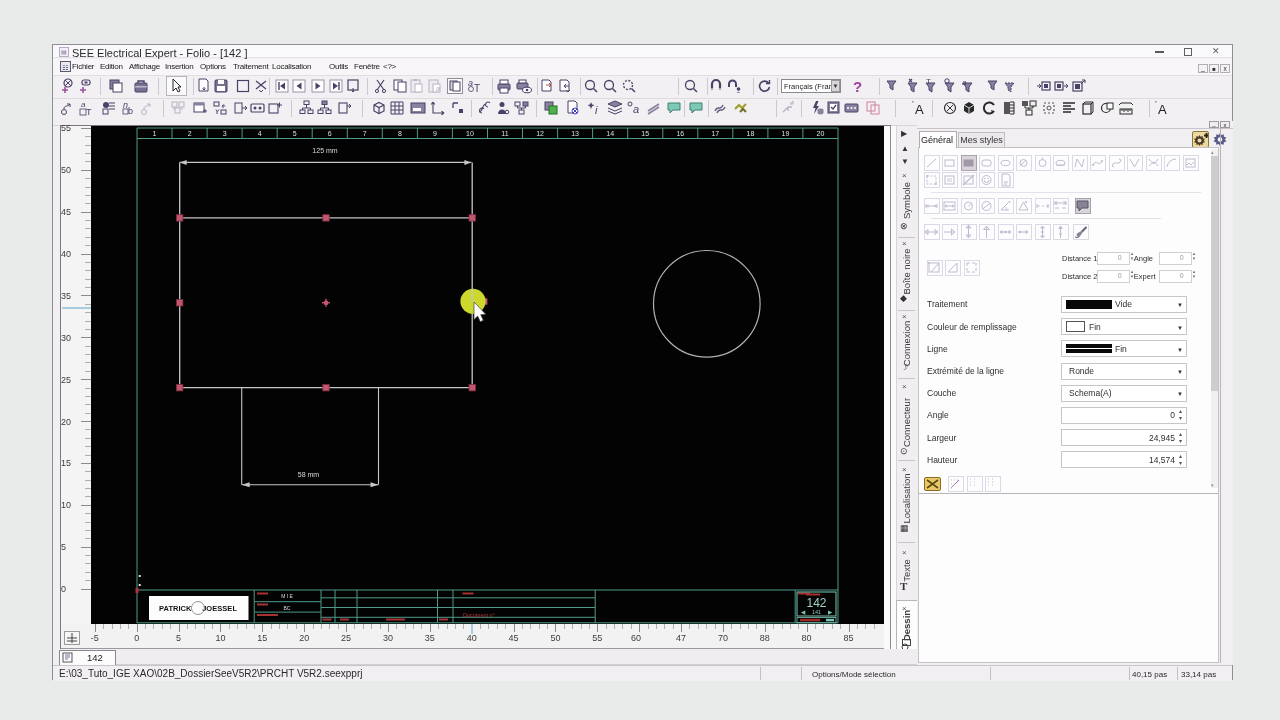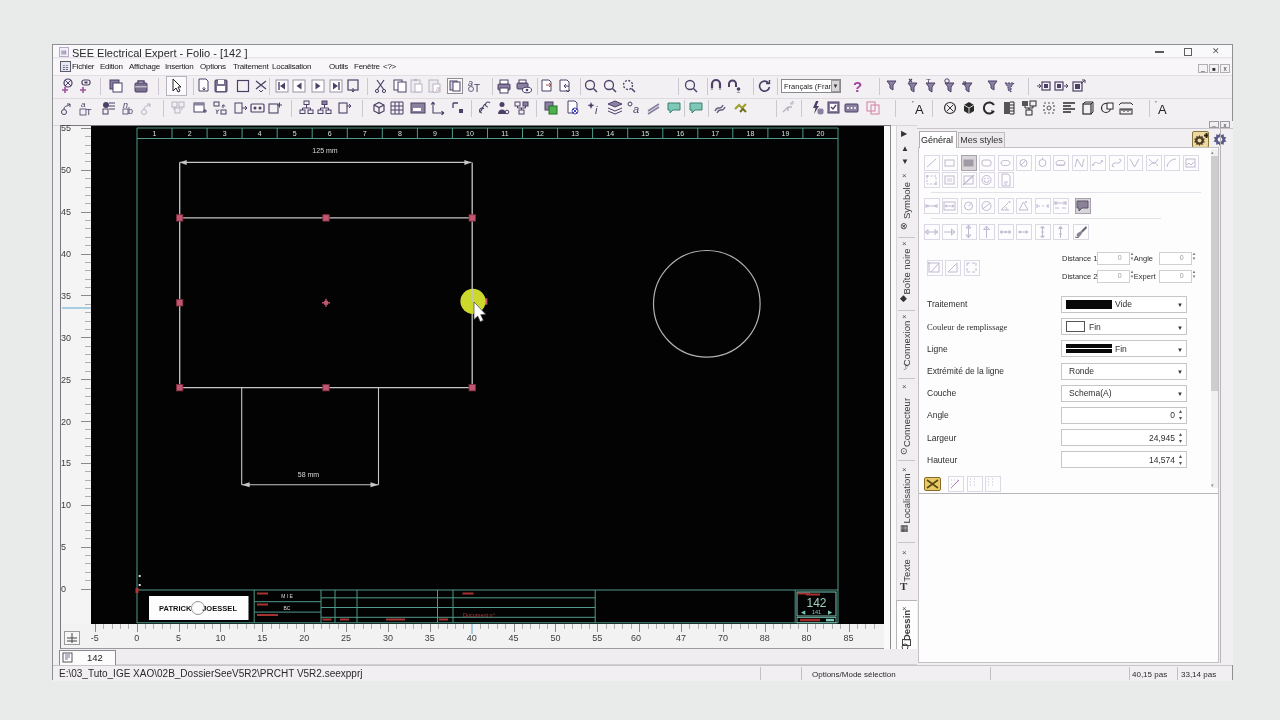--- a/index.html
+++ b/index.html
@@ -1041,21 +1041,21 @@
 <div class="abs" style="left:1077.7px;top:224px;font-size:5px;color:#777;line-height:5px;">▴<br>▾</div>
 <div class="abs" style="left:1080.8px;top:227px;font-size:7.5px;color:#2e2e2e;white-space:nowrap;">Expert</div>
 <div class="abs" style="left:1105.7px;top:225px;width:33px;height:13px;background:#fff;border:1px solid #d0d0d0;"></div>
 <div class="abs" style="left:1126.7px;top:227px;font-size:7px;color:#9a9a9a;">0</div>
 <div class="abs" style="left:1139.7px;top:224px;font-size:5px;color:#777;line-height:5px;">▴<br>▾</div>
 <div class="abs" style="left:874px;top:254.39999999999998px;font-size:8.5px;color:#2e2e2e;white-space:nowrap;">Traitement</div>
 <div class="dropd" style="top:250.89999999999998px;"></div>
 <div class="abs" style="left:1013px;top:254.89999999999998px;width:46px;height:9px;background:#080808;"></div>
 <div class="abs" style="left:1062px;top:254.39999999999998px;font-size:8.5px;color:#2e2e2e;white-space:nowrap;">Vide</div>
 <div class="abs" style="left:1124px;top:257.4px;font-size:6px;color:#333;">▼</div>
-<div class="abs" style="left:874px;top:276.6px;font-size:8.5px;color:#2e2e2e;white-space:nowrap;font-family:Liberation Serif, serif;">Couleur de remplissage</div>
+<div class="abs" style="left:874px;top:276.6px;font-size:8.5px;color:#2e2e2e;white-space:nowrap;">Couleur de remplissage</div>
 <div class="dropd" style="top:273.1px;"></div>
 <div class="abs" style="left:1013px;top:276.1px;width:19px;height:11px;background:#fff;border:1px solid #555;"></div>
 <div class="abs" style="left:1036px;top:276.6px;font-size:8.5px;color:#2e2e2e;white-space:nowrap;">Fin</div>
 <div class="abs" style="left:1124px;top:279.6px;font-size:6px;color:#333;">▼</div>
 <div class="abs" style="left:874px;top:298.8px;font-size:8.5px;color:#2e2e2e;white-space:nowrap;">Ligne</div>
 <div class="dropd" style="top:295.3px;"></div>
 <div class="abs" style="left:1013px;top:299.3px;width:46px;height:9px;background:#080808;"></div>
 <div class="abs" style="left:1013px;top:303.3px;width:46px;height:1px;background:#fff;"></div>
 <div class="abs" style="left:1062px;top:298.8px;font-size:8.5px;color:#2e2e2e;white-space:nowrap;">Fin</div>
 <div class="abs" style="left:1124px;top:301.8px;font-size:6px;color:#333;">▼</div>

